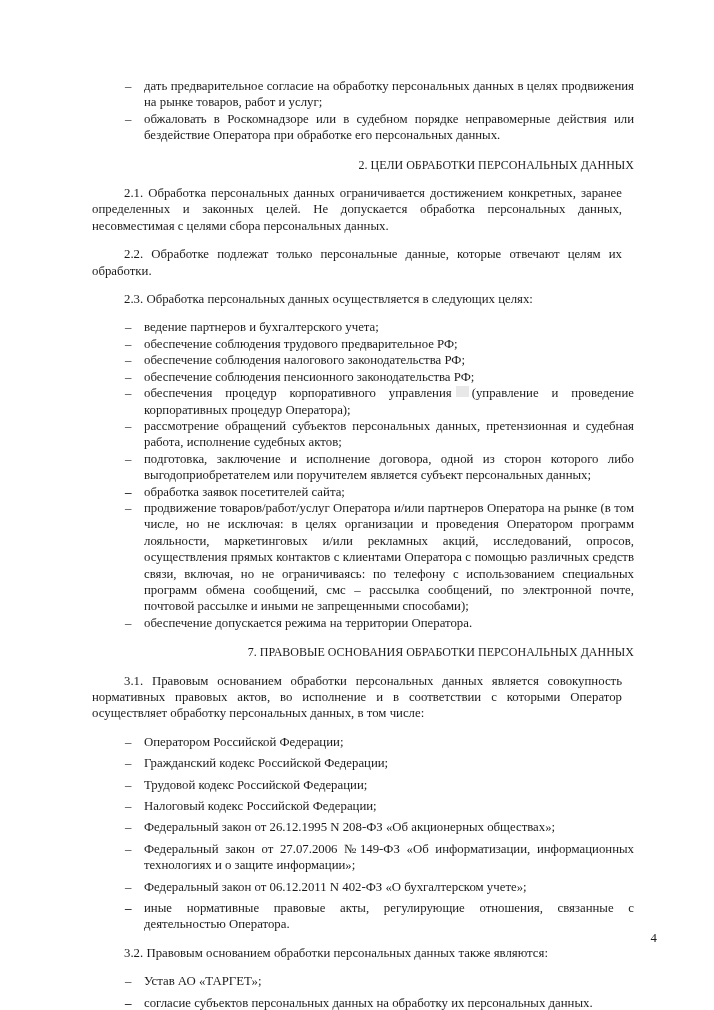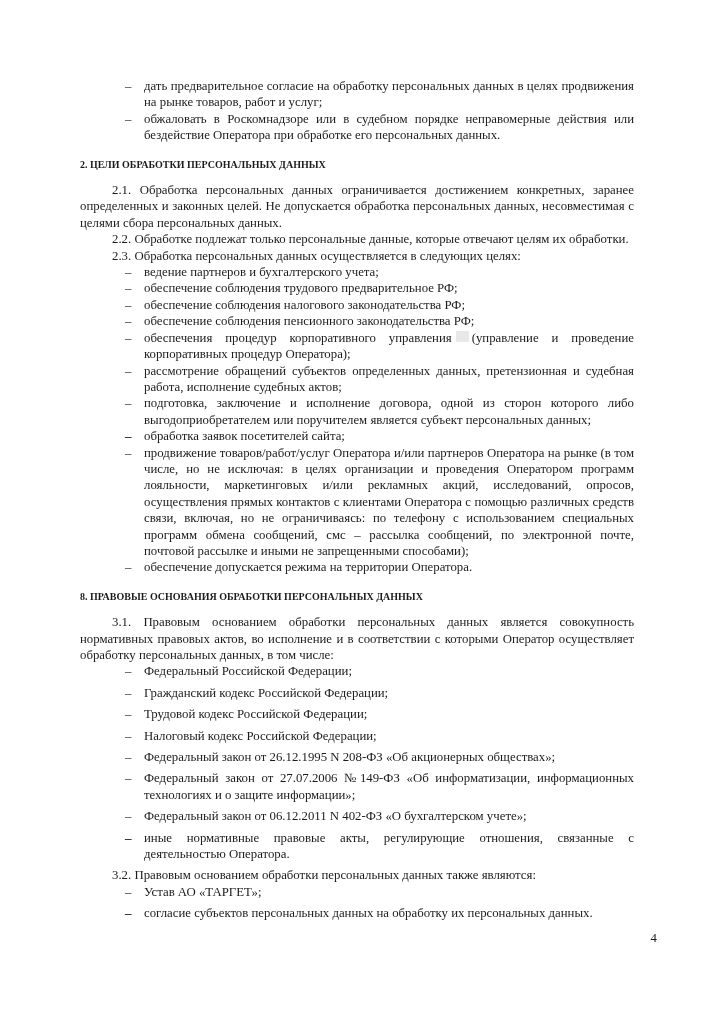--- a/index.html
+++ b/index.html
@@ -10,28 +10,28 @@
     box-sizing: border-box;
     padding: 78px 80px 20px 80px;
     background: #ffffff;
     color: #1b1b1b;
     font-family: "Liberation Serif", "DejaVu Serif", serif;
     font-size: 12.8px;
     line-height: 16.4px;
     overflow: hidden;
   }
   .para {
-    margin: 0;
+    margin: 12px;
     text-indent: 32px;
     text-align: justify;
   }
   .heading {
-    font-size: 10px;
-    font-weight: 700;
-    text-align: left;
+    font-size: 12px;
+    font-weight: 400;
+    text-align: right;
     margin: 13px 0 9px 0;
   }
   ul.doc-list {
     list-style: none;
     margin: 0;
     padding: 0;
   }
   .doc-li {
     position: relative;
     padding-left: 64px;
@@ -70,31 +70,31 @@
       <h2 class="heading">2. ЦЕЛИ ОБРАБОТКИ ПЕРСОНАЛЬНЫХ ДАННЫХ</h2>
       <p class="para">2.1. Обработка персональных данных ограничивается достижением конкретных, заранее определенных и законных целей. Не допускается обработка персональных данных, несовместимая с целями сбора персональных данных.</p>
       <p class="para">2.2. Обработке подлежат только персональные данные, которые отвечают целям их обработки.</p>
       <p class="para">2.3. Обработка персональных данных осуществляется в следующих целях:</p>
       <ul class="doc-list">
         <li class="doc-li"><span class="dash">–</span><span class="li-text">ведение партнеров и бухгалтерского учета;</span></li>
         <li class="doc-li"><span class="dash">–</span><span class="li-text">обеспечение соблюдения трудового предварительное РФ;</span></li>
         <li class="doc-li"><span class="dash">–</span><span class="li-text">обеспечение соблюдения налогового законодательства РФ;</span></li>
         <li class="doc-li"><span class="dash">–</span><span class="li-text">обеспечение соблюдения пенсионного законодательства РФ;</span></li>
         <li class="doc-li"><span class="dash">–</span><span class="li-text">обеспечения процедур корпоративного управления</span><span class="redaction"></span><span class="li-text">(управление и проведение корпоративных процедур Оператора);</span></li>
-        <li class="doc-li"><span class="dash">–</span><span class="li-text">рассмотрение обращений субъектов определенных данных, претензионная и судебная работа, исполнение судебных актов;</span></li>
+        <li class="doc-li"><span class="dash">–</span><span class="li-text">рассмотрение обращений субъектов персональных данных, претензионная и судебная работа, исполнение судебных актов;</span></li>
         <li class="doc-li"><span class="dash">–</span><span class="li-text">подготовка, заключение и исполнение договора, одной из сторон которого либо выгодоприобретателем или поручителем является субъект персональных данных;</span></li>
         <li class="doc-li"><span class="dash">–</span></li>
         <li class="doc-li"><span class="dash">–</span><span class="li-text">обработка заявок посетителей сайта;</span></li>
         <li class="doc-li"><span class="dash">–</span><span class="li-text">продвижение товаров/работ/услуг Оператора и/или партнеров Оператора на рынке (в том числе, но не исключая: в целях организации и проведения Оператором программ лояльности, маркетинговых и/или рекламных акций, исследований, опросов, осуществления прямых контактов с клиентами Оператора с помощью различных средств связи, включая, но не ограничиваясь: по телефону с использованием специальных программ обмена сообщений, смс – рассылка сообщений, по электронной почте, почтовой рассылке и иными не запрещенными способами);</span></li>
         <li class="doc-li"><span class="dash">–</span><span class="li-text">обеспечение допускается режима на территории Оператора.</span></li>
       </ul>
-      <h2 class="heading">8. ПРАВОВЫЕ ОСНОВАНИЯ ОБРАБОТКИ ПЕРСОНАЛЬНЫХ ДАННЫХ</h2>
+      <h2 class="heading">7. ПРАВОВЫЕ ОСНОВАНИЯ ОБРАБОТКИ ПЕРСОНАЛЬНЫХ ДАННЫХ</h2>
       <p class="para">3.1. Правовым основанием обработки персональных данных является совокупность нормативных правовых актов, во исполнение и в соответствии с которыми Оператор осуществляет обработку персональных данных, в том числе:</p>
       <ul class="doc-list spaced">
-        <li class="doc-li"><span class="dash">–</span><span class="li-text">Федеральный Российской Федерации;</span></li>
+        <li class="doc-li"><span class="dash">–</span><span class="li-text">Оператором Российской Федерации;</span></li>
         <li class="doc-li"><span class="dash">–</span><span class="li-text">Гражданский кодекс Российской Федерации;</span></li>
         <li class="doc-li"><span class="dash">–</span><span class="li-text">Трудовой кодекс Российской Федерации;</span></li>
         <li class="doc-li"><span class="dash">–</span><span class="li-text">Налоговый кодекс Российской Федерации;</span></li>
         <li class="doc-li"><span class="dash">–</span><span class="li-text">Федеральный закон от 26.12.1995 N 208-ФЗ «Об акционерных обществах»;</span></li>
         <li class="doc-li"><span class="dash">–</span><span class="li-text">Федеральный закон от 27.07.2006 №149-ФЗ «Об информатизации, информационных технологиях и о защите информации»;</span></li>
         <li class="doc-li"><span class="dash">–</span><span class="li-text">Федеральный закон от 06.12.2011 N 402-ФЗ «О бухгалтерском учете»;</span></li>
         <li class="doc-li"><span class="dash">–</span></li>
         <li class="doc-li"><span class="dash">–</span><span class="li-text">иные нормативные правовые акты, регулирующие отношения, связанные с деятельностью Оператора.</span></li>
       </ul>
       <p class="para">3.2. Правовым основанием обработки персональных данных также являются:</p>

